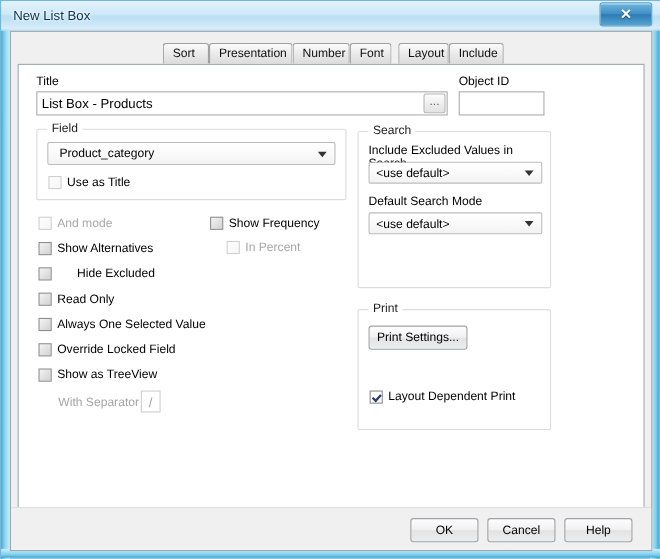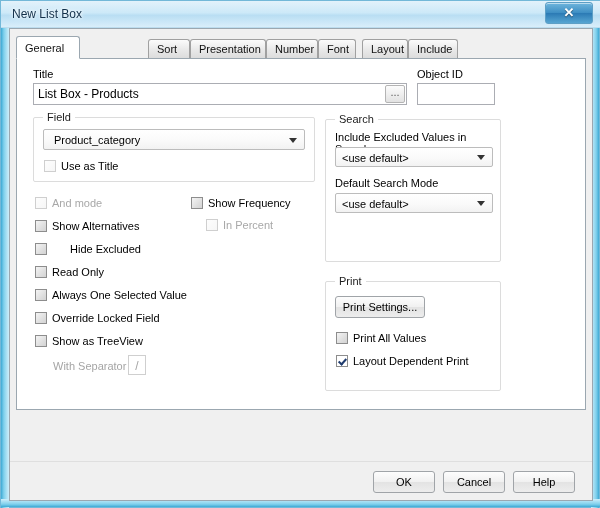--- a/index.html
+++ b/index.html
@@ -129,21 +129,21 @@
     z-index: 5;
     font-weight: normal;
   }
 
   
   #tabpage {
     position: absolute;
     left: 6px;
     top: 29px;
     width: 570px;
-    height: 352px;
+    height: 404px;
     background: #ffffff;
     border: 1px solid #9ba7b0;
     box-sizing: border-box;
     padding-left: 17px;
   }
 
   
   #buttonbar {
     position: absolute;
     left: 0px;
@@ -308,21 +308,20 @@
   <div id="titlebar">
     <div id="title-text">New List Box</div>
     <div id="close-button">
       <div id="close-x">✕</div>
     </div>
   </div>
 
   <div id="client">
 
     <div id="tabstrip">
-      <div class="tab active" style="left:0px;width:64px;">General</div>
       <div class="tab" style="left:132px;width:42px;">Sort</div>
       <div class="tab" style="left:174px;width:76px;">Presentation</div>
       <div class="tab" style="left:250px;width:52px;">Number</div>
       <div class="tab" style="left:302px;width:38px;">Font</div>
       <div class="tab" style="left:346px;width:46px;">Layout</div>
       <div class="tab" style="left:392px;width:50px;">Include</div>
     </div>
 
     <div id="tabpage">
 
@@ -396,24 +395,20 @@
         <div class="label" style="position:absolute;left:9px;top:57px;">Default Search Mode</div>
         <div class="combo" style="left:9px;top:73px;width:158px;height:20px;">
           <span class="combo-text" style="left:6px;">&lt;use default&gt;</span>
           <span class="combo-arrow"></span>
         </div>
       </div>
 
       <div class="group" style="left:308px;top:222px;width:176px;height:110px;">
         <div class="group-title">Print</div>
         <div class="button" style="left:9px;top:14px;width:90px;height:22px;">Print Settings...</div>
-        <div class="cb-row" style="left:10px;top:48px;">
-          <span class="cb-box"></span>
-          <span class="cb-label">Print All Values</span>
-        </div>
         <div class="cb-row" style="left:10px;top:71px;">
           <span class="cb-box checked"></span>
           <span class="cb-label">Layout Dependent Print</span>
         </div>
       </div>
 
     </div>
 
     <div id="buttonbar">
       <div class="button" style="left:363px;top:9px;width:62px;height:22px;">OK</div>

